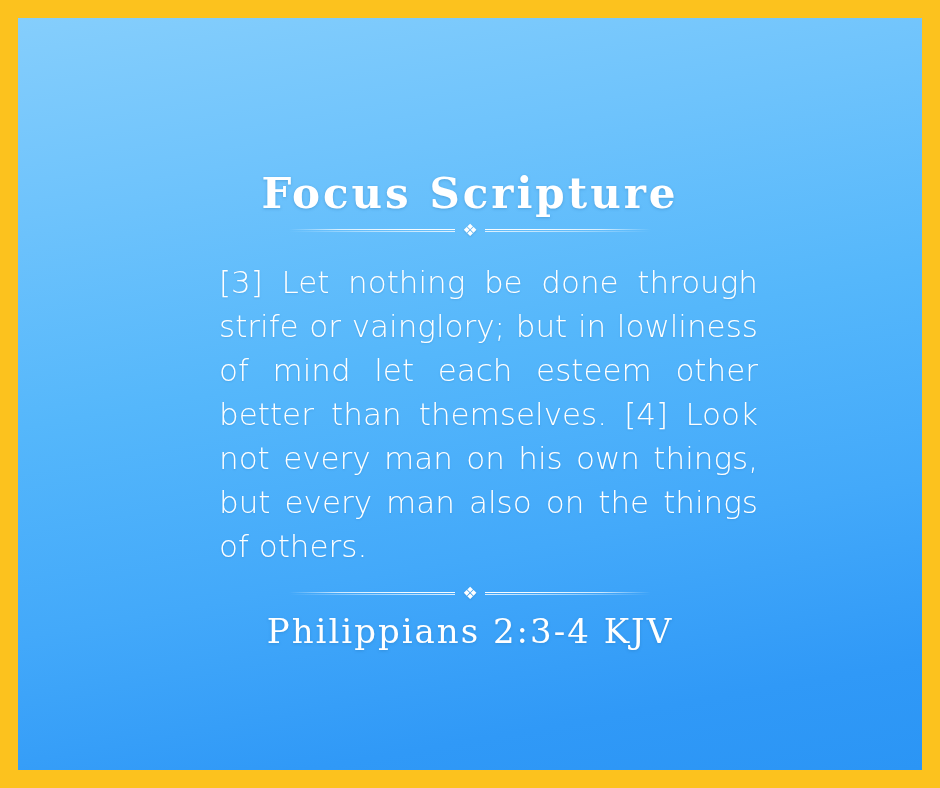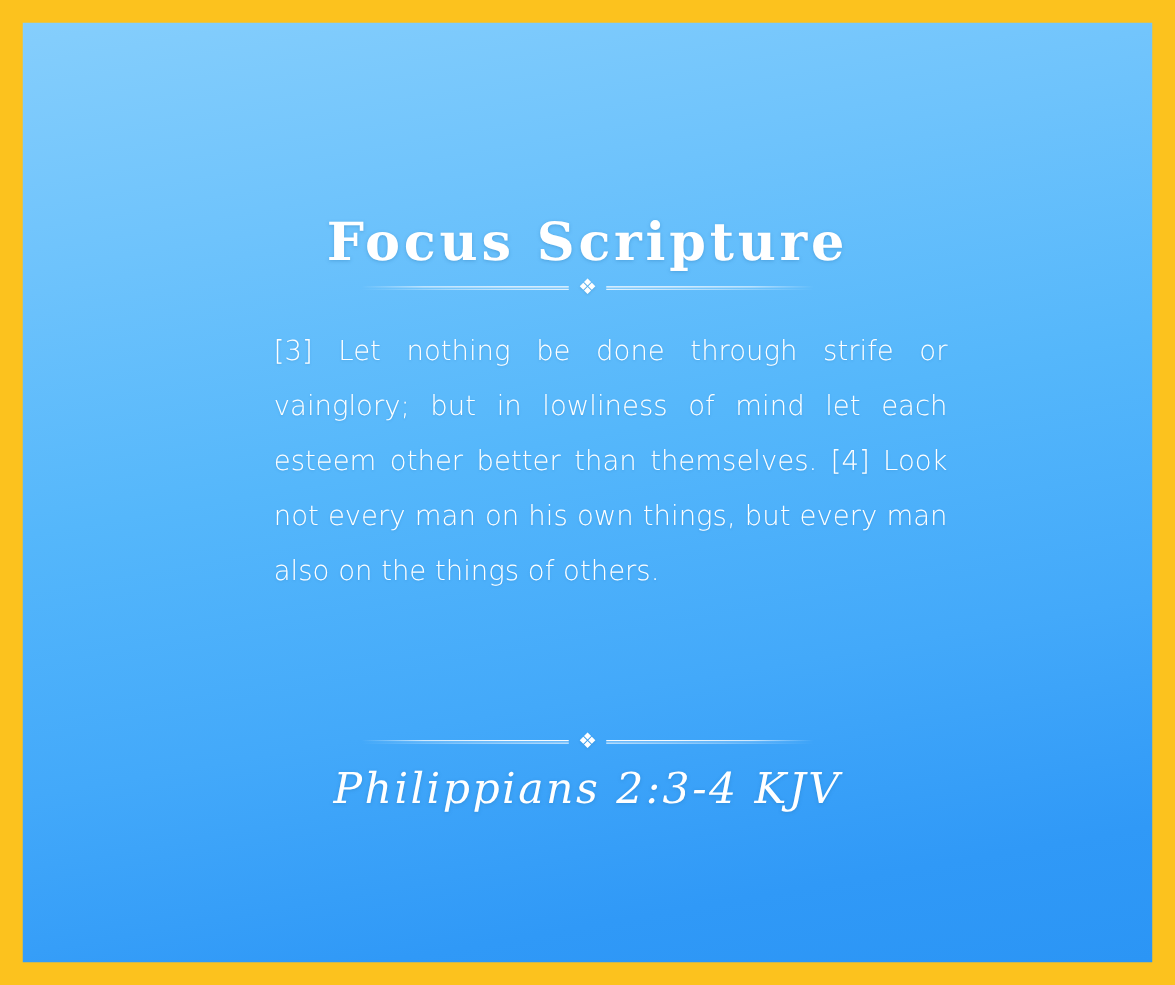--- a/index.html
+++ b/index.html
@@ -130,42 +130,41 @@
   
   .verse {
     position: absolute;
     left: 201px;
     top: 242px;
     width: 539px;
     text-align: justify;
     text-justify: inter-word;
     font-family: "DejaVu Sans", "Liberation Sans", sans-serif;
     font-weight: 300;
-    font-size: 22px;
+    font-size: 31px;
     line-height: 44px;
     color: #ffffff;
     text-shadow: 0 1px 2px rgba(35,110,170,0.22);
   }
 
   
   .citation {
     position: absolute;
     left: 0;
     right: 0;
     top: 592px;
     text-align: center;
     font-family: "DejaVu Serif", "Liberation Serif", serif;
     font-weight: 400;
     font-size: 34px;
     line-height: 42px;
     letter-spacing: 2px;
     color: #ffffff;
     text-shadow: 0 1px 3px rgba(35,110,170,0.35);
     white-space: nowrap;
-    font-style: italic;
   }
 </style>
 </head>
 <body>
 
 <div class="canvas">
   <div class="card">
     <div class="content">
 
       <div class="title">Focus Scripture</div>

